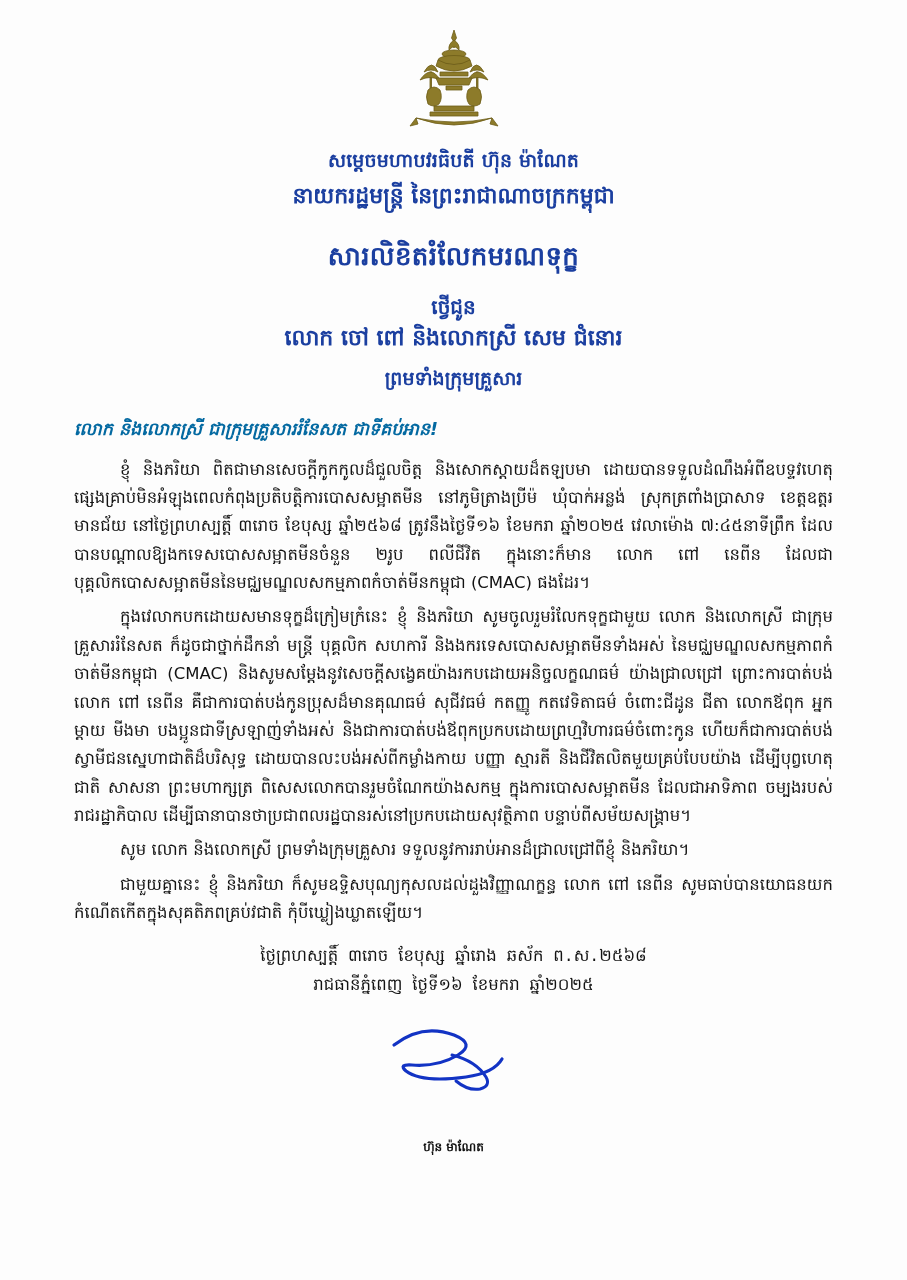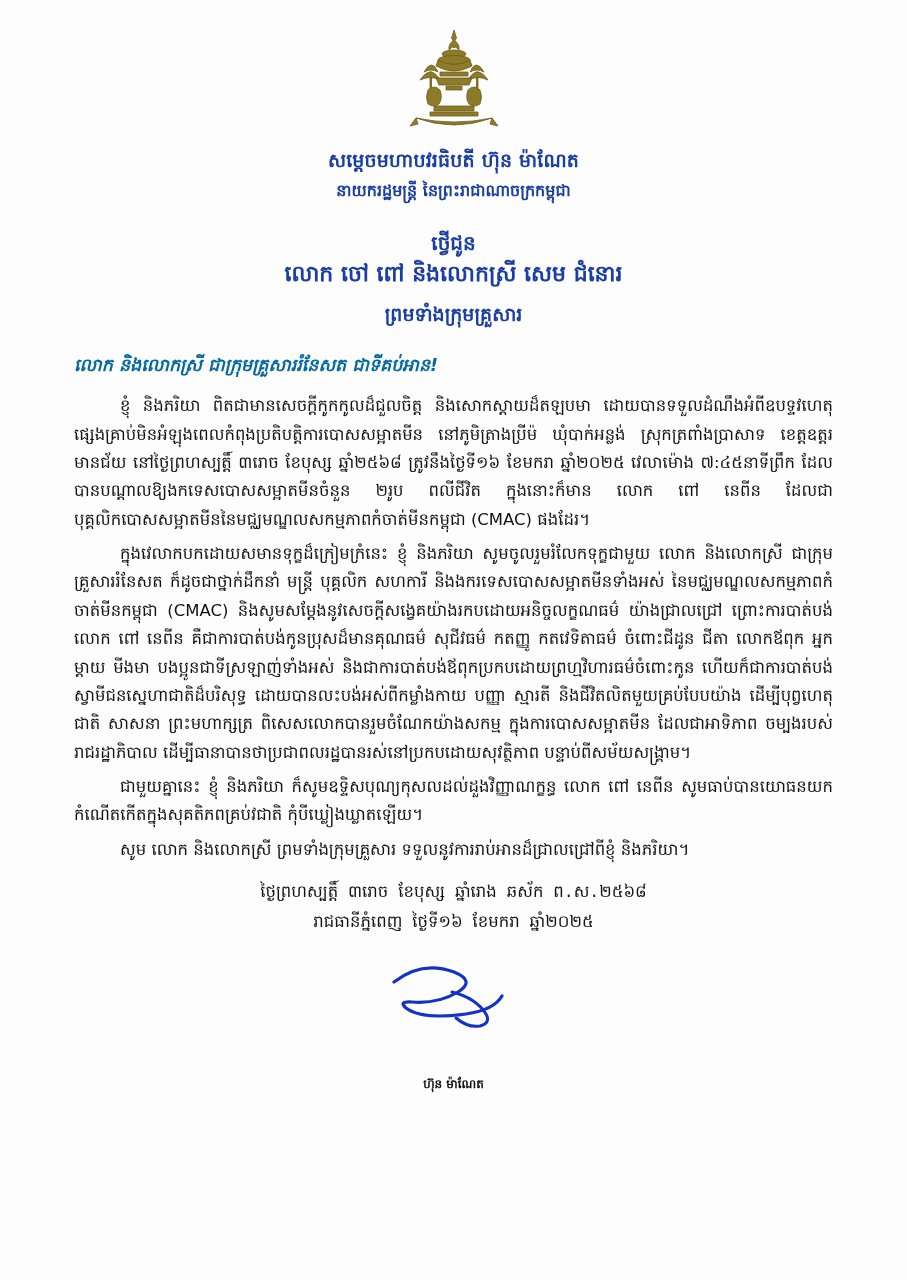--- a/index.html
+++ b/index.html
@@ -41,21 +41,21 @@
     color:#1b3fa0;
     margin-top:8px;
     line-height:1.55;
   }
   .heading .ln1{
     font-size:19px;
     font-weight:bold;
     letter-spacing:.2px;
   }
   .heading .ln2{
-    font-size:16px;
+    font-size:22px;
     font-weight:bold;
     margin-top:4px;
   }
 
   .title-block{
     text-align:center;
     color:#1b3fa0;
     margin-top:26px;
   }
   .title-main{
@@ -172,32 +172,33 @@
       </g>
     </svg>
   </div>
 
   <div class="heading">
     <div class="ln1">សម្តេចមហាបវរធិបតី ហ៊ុន ម៉ាណែត</div>
     <div class="ln2">នាយករដ្ឋមន្ត្រី នៃព្រះរាជាណាចក្រកម្ពុជា</div>
   </div>
 
   <div class="title-block">
+    <div class="title-main">សារលិខិតរំលែកមរណទុក្ខ</div>
     <div class="title-sub">ថ្វើជូន</div>
     <div class="title-names">លោក ចៅ ពៅ និងលោកស្រី សេម ជំនោរ</div>
     <div class="title-family">ព្រមទាំងក្រុមគ្រួសារ</div>
   </div>
 
   <div class="salutation">លោក និងលោកស្រី ជាក្រុមគ្រួសាររំនែសត ជាទីគប់អាន!</div>
 
   <div class="body-text">
     <p>ខ្ញុំ និងភរិយា ពិតជាមានសេចក្តីកូកកូលដ៏ជួលចិត្ត និងសោកស្តាយដ៏តឡបមា ដោយបានទទួលដំណឹងអំពីឧបទ្ទវហេតុផ្សេងគ្រាប់មិនអំឡុងពេលកំពុងប្រតិបត្តិការបោសសម្អាតមីន នៅភូមិត្រាងប្រីម៉ ឃុំបាក់អន្លង់ ស្រុកត្រពាំងប្រាសាទ ខេត្តឧត្តរមានជ័យ នៅថ្ងៃព្រហស្បត្តិ៍ ៣រោច ខែបុស្ស ឆ្នាំ២៥៦៨ ត្រូវនឹងថ្ងៃទី១៦ ខែមករា ឆ្នាំ២០២៥ វេលាម៉ោង ៧:៤៥នាទីព្រឹក ដែលបានបណ្តាលឱ្យងកទេសបោសសម្អាតមីនចំនួន ២រូប ពលីជីវិត ក្នុងនោះក៏មាន លោក ពៅ នេពីន ដែលជាបុគ្គលិកបោសសម្អាតមីននៃមជ្ឈមណ្ឌលសកម្មភាពកំចាត់មីនកម្ពុជា (CMAC) ផងដែរ។</p>
     <p>ក្នុងវេលាកបកដោយសមានទុក្ខដ៏ក្រៀមក្រំនេះ ខ្ញុំ និងភរិយា សូមចូលរួមរំលែកទុក្ខជាមួយ លោក និងលោកស្រី ជាក្រុមគ្រួសាររំនែសត ក៏ដូចជាថ្នាក់ដឹកនាំ មន្ត្រី បុគ្គលិក សហការី និងងករទេសបោសសម្អាតមីនទាំងអស់ នៃមជ្ឈមណ្ឌលសកម្មភាពកំចាត់មីនកម្ពុជា (CMAC) និងសូមសម្តែងនូវសេចក្តីសង្វេគយ៉ាងរកបដោយអនិច្ចលក្ខណធម៌ យ៉ាងជ្រាលជ្រៅ ព្រោះការបាត់បង់ លោក ពៅ នេពីន គឺជាការបាត់បង់កូនប្រុសដ៏មានគុណធម៌ សុជីវធម៌ កតញ្ញូ កតវេទិតាធម៌ ចំពោះជីដូន ជីតា លោកឪពុក អ្នកម្ដាយ មីងមា បងប្អូនជាទីស្រឡាញ់ទាំងអស់ និងជាការបាត់បង់ឪពុកប្រកបដោយព្រហ្មវិហារធម៌ចំពោះកូន ហើយក៏ជាការបាត់បង់ស្វាមីជនស្នេហាជាតិដ៏បរិសុទ្ធ ដោយបានលះបង់អស់ពីកម្លាំងកាយ បញ្ញា ស្មារតី និងជីវិតលិតមួយគ្រប់បែបយ៉ាង ដើម្បីបុព្វហេតុ ជាតិ សាសនា ព្រះមហាក្សត្រ ពិសេសលោកបានរួមចំណែកយ៉ាងសកម្ម ក្នុងការបោសសម្អាតមីន ដែលជាអាទិភាព ចម្បងរបស់រាជរដ្ឋាភិបាល ដើម្បីធានាបានថាប្រជាពលរដ្ឋបានរស់នៅប្រកបដោយសុវត្ថិភាព បន្ទាប់ពីសម័យសង្គ្រាម។</p>
+    <p>សូម លោក និងលោកស្រី ព្រមទាំងក្រុមគ្រួសារ ទទួលនូវការរាប់អានដ៏ជ្រាលជ្រៅពីខ្ញុំ និងភរិយា។</p>
     <p>ជាមួយគ្នានេះ ខ្ញុំ និងភរិយា ក៏សូមឧទ្ទិសបុណ្យកុសលដល់ដួងវិញ្ញាណក្ខន្ធ លោក ពៅ នេពីន សូមធាប់បានយោធនយកកំណើតកើតក្នុងសុគតិភពគ្រប់វជាតិ កុំបីឃ្លៀងឃ្លាតឡើយ។</p>
-    <p>សូម លោក និងលោកស្រី ព្រមទាំងក្រុមគ្រួសារ ទទួលនូវការរាប់អានដ៏ជ្រាលជ្រៅពីខ្ញុំ និងភរិយា។</p>
   </div>
 
   <div class="dates">
     <div>ថ្ងៃព្រហស្បត្តិ៍ ៣រោច ខែបុស្ស ឆ្នាំរោង ឆស័ក ព.ស.២៥៦៨</div>
     <div>រាជធានីភ្នំពេញ ថ្ងៃទី១៦ ខែមករា ឆ្នាំ២០២៥</div>
   </div>
 
   <div class="sign-area">
     <svg class="signature" viewBox="0 0 180 95" aria-hidden="true">
       <path d="M30 30 q28 -22 60 -10 q22 9 4 20 q-20 12 -46 10 q-14 -1 -6 6 q16 12 60 6 q28 -4 36 -18" fill="none" stroke="#1233c4" stroke-width="3.2" stroke-linecap="round" stroke-linejoin="round"></path>

